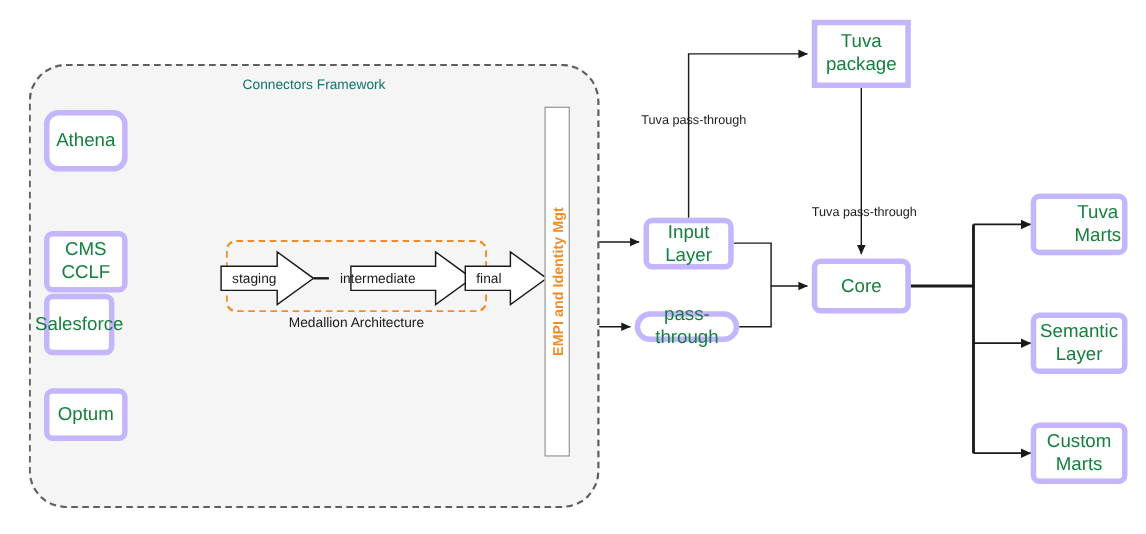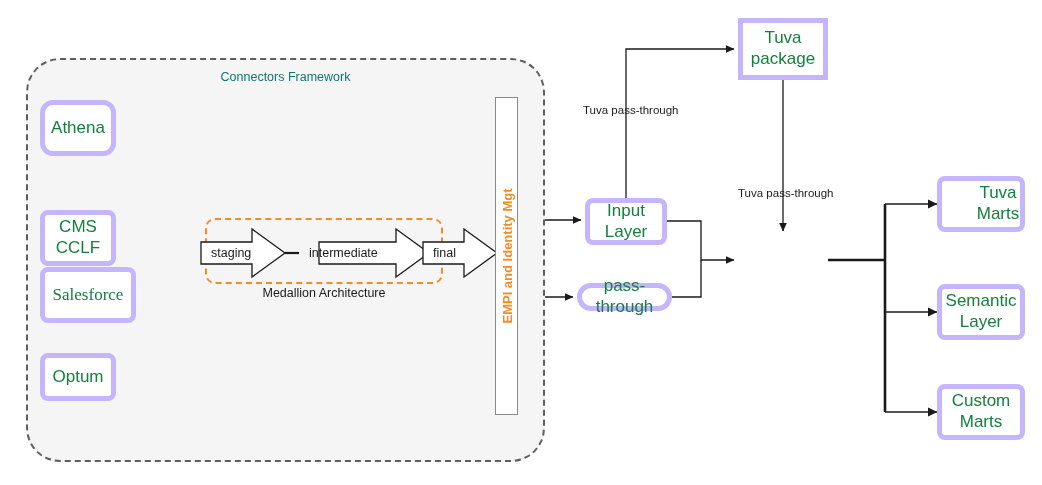--- a/index.html
+++ b/index.html
@@ -191,21 +191,21 @@
       <path d="M885,412 L937,412" marker-end="url(#ah-thick)"></path>
     </g>
   </svg>
 
   <div class="node rounded" style="left:40px;  top:100px; width:76px; height:56px;border-radius:13px;">
     <span>Athena</span>
   </div>
   <div class="node rounded" style="left:40px;  top:184px; width:76px; height:56px;margin-top:26px;">
     <span>CMS CCLF</span>
   </div>
-  <div class="node rounded" style="left:40px;  top:267px; width:96px; height:56px;font-family:Liberation Serif, serif;">
+  <div class="node rounded" style="left:40px;  top:267px; width:64px; height:56px;">
     <span>Salesforce</span>
   </div>
   <div class="node rounded" style="left:40px;  top:353px; width:76px; height:48px;">
     <span>Optum</span>
   </div>
 
   <div id="medallion-group"></div>
   <div id="medallion-label">Medallion Architecture</div>
 
   <div class="block-arrow" style="left:200px; top:228px; width:86px; height:50px;">
@@ -246,20 +246,23 @@
   </div>
 
   <div class="node rounded" style="left:585px; top:198px; width:82px; height:47px;">
     <span>Input Layer</span>
   </div>
 
   <div class="node pill" style="left:577px; top:283px; width:95px; height:28px;">
     <span>pass-through</span>
   </div>
 
+  <div class="node rounded" style="left:738px; top:235px; width:90px; height:50px;">
+    <span>Core</span>
+  </div>
 
   <div class="node rounded" style="left:937px; top:176px; width:88px; height:56px;padding-left:34px;">
     <span>Tuva Marts</span>
   </div>
 
   <div class="node rounded" style="left:937px; top:284px; width:88px; height:56px; white-space:pre-line;">
     <span>Semantic
 Layer</span>
   </div>
 

